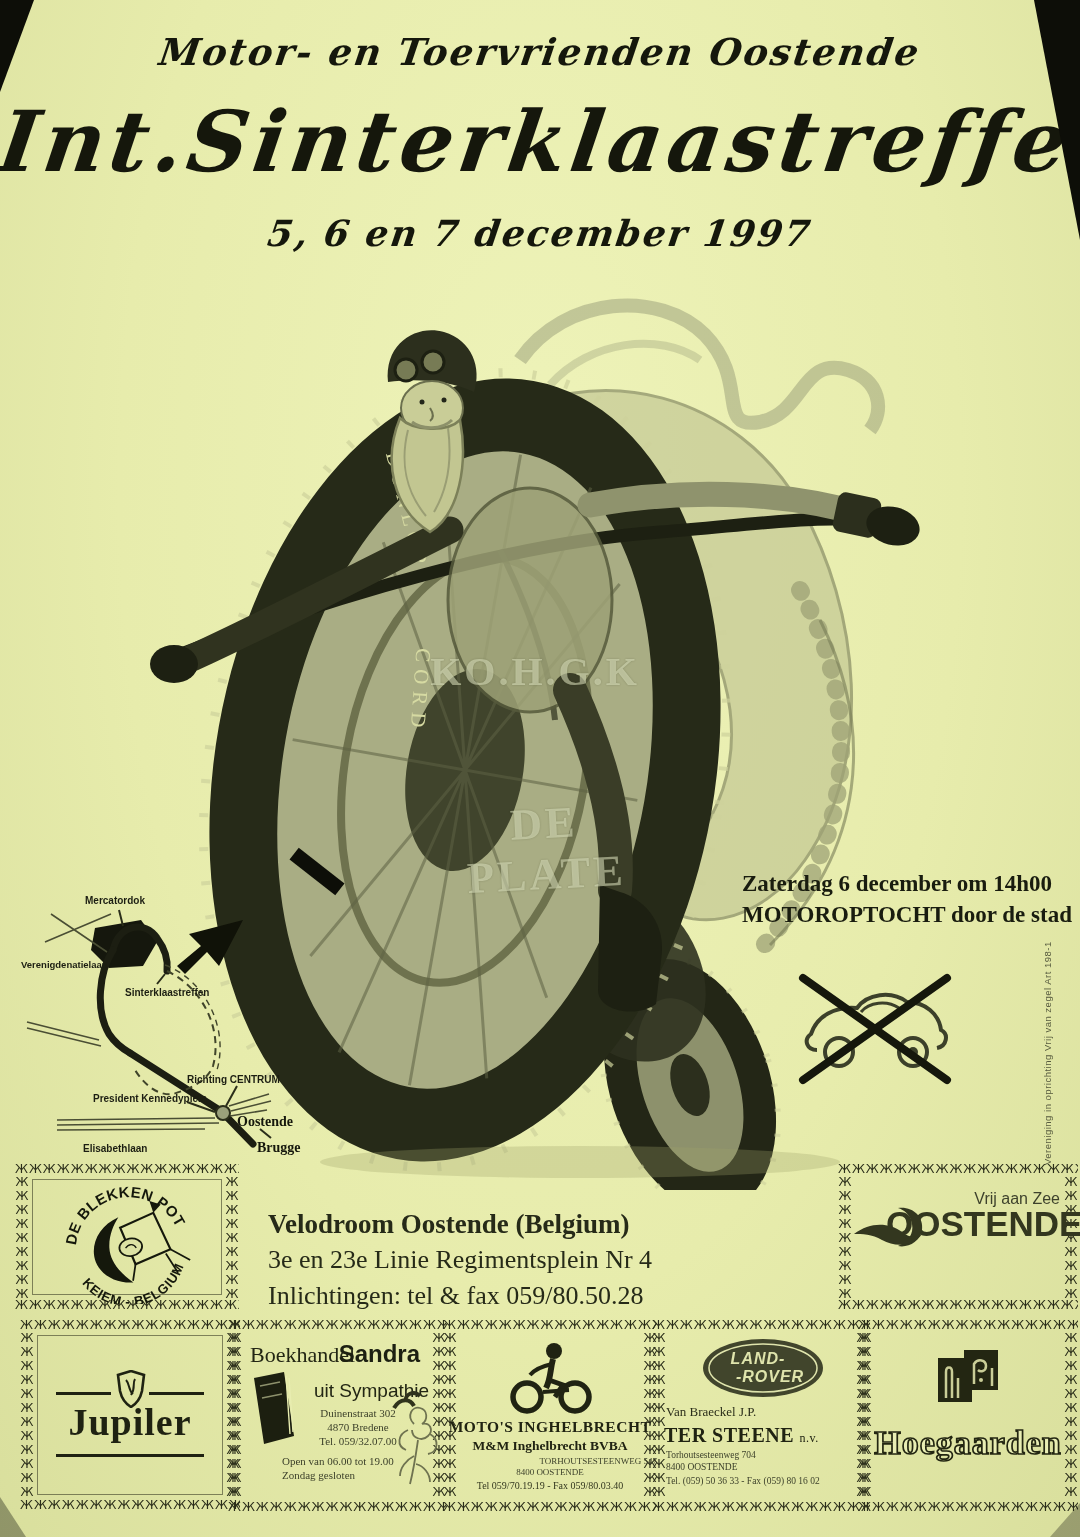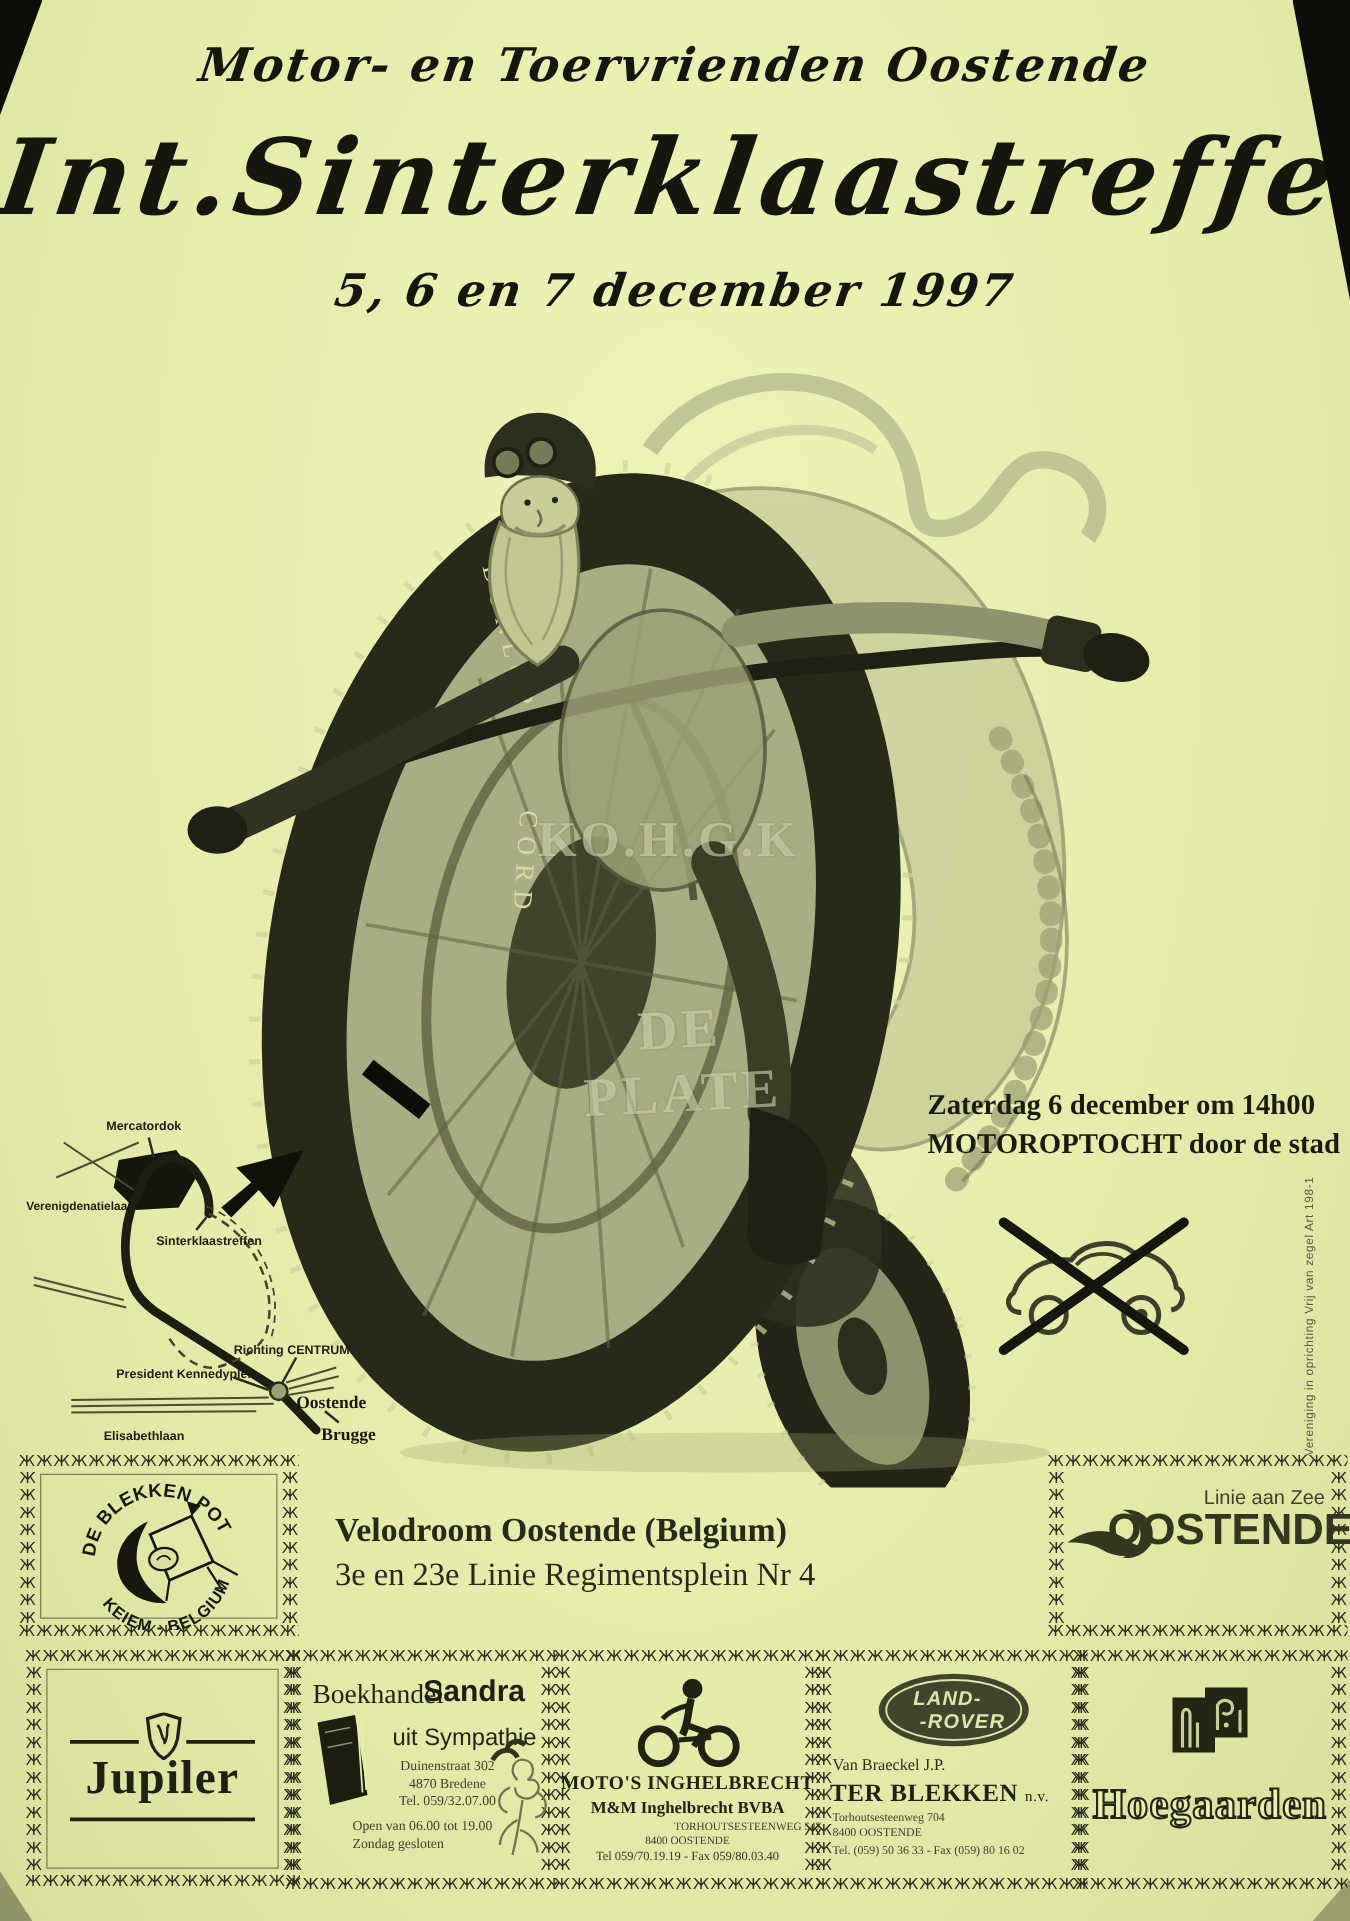--- a/index.html
+++ b/index.html
@@ -196,28 +196,29 @@
         <text font-family="Liberation Sans" font-weight="bold" font-size="15" fill="#15180c" letter-spacing="1">
           <textPath href="#bp-bot" startOffset="50%" text-anchor="middle">KEIEM - BELGIUM</textPath>
         </text>
       </g>
     </svg>
   </div>
 
   <div class="abs venue">
     <div class="v1">Velodroom Oostende (Belgium)</div>
     <div>3e en 23e Linie Regimentsplein Nr 4</div>
+    <div>Inlichtingen: tel &amp; fax 059/80.50.28</div>
   </div>
 
   <div class="sbox" style="left:838px; top:1162px; width:240px; height:150px;">
     <div class="chain chain-h t">ЖЖЖЖЖЖЖЖЖЖЖЖЖЖЖЖЖЖЖЖЖЖЖЖЖЖЖЖЖЖЖЖЖЖЖЖЖЖЖЖЖЖЖЖЖЖЖЖЖЖЖЖЖЖЖЖЖЖЖЖЖЖЖЖЖЖЖЖЖЖЖЖЖЖЖЖЖЖЖЖЖЖЖЖЖЖЖЖЖЖЖЖЖЖЖЖЖЖЖЖЖЖЖЖЖЖЖЖЖЖЖЖЖЖЖЖЖЖЖЖЖЖЖЖЖЖЖЖЖЖЖЖЖЖЖЖЖЖЖЖЖЖЖЖЖЖЖЖЖЖЖЖЖЖЖЖЖЖЖЖ</div>
     <div class="chain chain-h b">ЖЖЖЖЖЖЖЖЖЖЖЖЖЖЖЖЖЖЖЖЖЖЖЖЖЖЖЖЖЖЖЖЖЖЖЖЖЖЖЖЖЖЖЖЖЖЖЖЖЖЖЖЖЖЖЖЖЖЖЖЖЖЖЖЖЖЖЖЖЖЖЖЖЖЖЖЖЖЖЖЖЖЖЖЖЖЖЖЖЖЖЖЖЖЖЖЖЖЖЖЖЖЖЖЖЖЖЖЖЖЖЖЖЖЖЖЖЖЖЖЖЖЖЖЖЖЖЖЖЖЖЖЖЖЖЖЖЖЖЖЖЖЖЖЖЖЖЖЖЖЖЖЖЖЖЖЖЖЖЖ</div>
     <div class="chain chain-v l">ЖЖЖЖЖЖЖЖЖЖЖЖЖЖЖЖЖЖЖЖЖЖЖЖЖЖЖЖЖЖЖЖЖЖЖЖЖЖЖЖЖЖЖЖЖЖЖЖЖЖЖЖЖЖЖЖЖЖЖЖЖЖЖЖЖЖЖЖЖЖЖЖЖЖЖЖЖЖЖЖЖЖЖЖЖЖЖЖЖЖЖЖЖЖЖЖЖЖЖЖЖЖЖЖЖЖЖЖЖЖЖЖЖЖЖЖЖЖЖЖЖЖЖЖЖЖЖЖЖЖЖЖЖЖЖЖЖЖЖЖЖЖЖЖЖЖЖЖЖЖЖЖЖЖЖЖЖЖЖЖ</div>
     <div class="chain chain-v r">ЖЖЖЖЖЖЖЖЖЖЖЖЖЖЖЖЖЖЖЖЖЖЖЖЖЖЖЖЖЖЖЖЖЖЖЖЖЖЖЖЖЖЖЖЖЖЖЖЖЖЖЖЖЖЖЖЖЖЖЖЖЖЖЖЖЖЖЖЖЖЖЖЖЖЖЖЖЖЖЖЖЖЖЖЖЖЖЖЖЖЖЖЖЖЖЖЖЖЖЖЖЖЖЖЖЖЖЖЖЖЖЖЖЖЖЖЖЖЖЖЖЖЖЖЖЖЖЖЖЖЖЖЖЖЖЖЖЖЖЖЖЖЖЖЖЖЖЖЖЖЖЖЖЖЖЖЖЖЖЖ</div>
-    <div class="oo-tag">Linie aan Zee</div>
+    <div class="oo-tag">Vrij aan Zee</div>
     <div class="oo-name">OOSTENDE</div>
     <svg class="abs" style="left:14px; top:42px;" width="80" height="48" viewBox="0 0 80 48">
       <path d="M46,4 C60,2 72,12 70,26 C68,38 56,44 46,42 C56,38 62,30 60,20 C58,10 52,6 46,4 Z" fill="#33371f"></path>
       <path d="M2,30 C18,18 36,18 50,28 C58,34 64,34 70,30 C62,42 44,44 30,36 C20,30 10,30 2,30 Z" fill="#33371f"></path>
     </svg>
   </div>
 
   <div class="sbox" style="left:20px; top:1318px; width:220px; height:194px;">
     <div class="chain chain-h t">ЖЖЖЖЖЖЖЖЖЖЖЖЖЖЖЖЖЖЖЖЖЖЖЖЖЖЖЖЖЖЖЖЖЖЖЖЖЖЖЖЖЖЖЖЖЖЖЖЖЖЖЖЖЖЖЖЖЖЖЖЖЖЖЖЖЖЖЖЖЖЖЖЖЖЖЖЖЖЖЖЖЖЖЖЖЖЖЖЖЖЖЖЖЖЖЖЖЖЖЖЖЖЖЖЖЖЖЖЖЖЖЖЖЖЖЖЖЖЖЖЖЖЖЖЖЖЖЖЖЖЖЖЖЖЖЖЖЖЖЖЖЖЖЖЖЖЖЖЖЖЖЖЖЖЖЖЖЖЖЖ</div>
     <div class="chain chain-h b">ЖЖЖЖЖЖЖЖЖЖЖЖЖЖЖЖЖЖЖЖЖЖЖЖЖЖЖЖЖЖЖЖЖЖЖЖЖЖЖЖЖЖЖЖЖЖЖЖЖЖЖЖЖЖЖЖЖЖЖЖЖЖЖЖЖЖЖЖЖЖЖЖЖЖЖЖЖЖЖЖЖЖЖЖЖЖЖЖЖЖЖЖЖЖЖЖЖЖЖЖЖЖЖЖЖЖЖЖЖЖЖЖЖЖЖЖЖЖЖЖЖЖЖЖЖЖЖЖЖЖЖЖЖЖЖЖЖЖЖЖЖЖЖЖЖЖЖЖЖЖЖЖЖЖЖЖЖЖЖЖ</div>
@@ -291,21 +292,21 @@
     <div class="chain chain-v l">ЖЖЖЖЖЖЖЖЖЖЖЖЖЖЖЖЖЖЖЖЖЖЖЖЖЖЖЖЖЖЖЖЖЖЖЖЖЖЖЖЖЖЖЖЖЖЖЖЖЖЖЖЖЖЖЖЖЖЖЖЖЖЖЖЖЖЖЖЖЖЖЖЖЖЖЖЖЖЖЖЖЖЖЖЖЖЖЖЖЖЖЖЖЖЖЖЖЖЖЖЖЖЖЖЖЖЖЖЖЖЖЖЖЖЖЖЖЖЖЖЖЖЖЖЖЖЖЖЖЖЖЖЖЖЖЖЖЖЖЖЖЖЖЖЖЖЖЖЖЖЖЖЖЖЖЖЖЖЖЖ</div>
     <div class="chain chain-v r">ЖЖЖЖЖЖЖЖЖЖЖЖЖЖЖЖЖЖЖЖЖЖЖЖЖЖЖЖЖЖЖЖЖЖЖЖЖЖЖЖЖЖЖЖЖЖЖЖЖЖЖЖЖЖЖЖЖЖЖЖЖЖЖЖЖЖЖЖЖЖЖЖЖЖЖЖЖЖЖЖЖЖЖЖЖЖЖЖЖЖЖЖЖЖЖЖЖЖЖЖЖЖЖЖЖЖЖЖЖЖЖЖЖЖЖЖЖЖЖЖЖЖЖЖЖЖЖЖЖЖЖЖЖЖЖЖЖЖЖЖЖЖЖЖЖЖЖЖЖЖЖЖЖЖЖЖЖЖЖЖ</div>
     <svg class="abs" style="left:48px; top:18px;" width="126" height="64" viewBox="0 0 126 64">
       <ellipse cx="63" cy="32" rx="60" ry="29" fill="#41452c"></ellipse>
       <ellipse cx="63" cy="32" rx="54" ry="24" fill="none" stroke="#dfe4ac" stroke-width="1.5"></ellipse>
       <text x="58" y="28" text-anchor="middle" font-family="Liberation Sans" font-style="italic" font-weight="bold" font-size="16" letter-spacing="1" fill="#dfe4ac">LAND-</text>
       <text x="70" y="46" text-anchor="middle" font-family="Liberation Sans" font-style="italic" font-weight="bold" font-size="16" letter-spacing="1" fill="#dfe4ac">-ROVER</text>
     </svg>
     <div class="lr-contact">Van Braeckel J.P.</div>
     <div class="lr-name">
-      <span>TER BLEKKEN</span>
+      <span>TER STEENE</span>
       <span class="lr-suffix">n.v.</span>
     </div>
     <div class="lr-small" style="top:132px;">Torhoutsesteenweg 704</div>
     <div class="lr-small" style="top:144px;">8400 OOSTENDE</div>
     <div class="lr-small" style="top:158px;">Tel. (059) 50 36 33 - Fax (059) 80 16 02</div>
   </div>
 
   <div class="sbox" style="left:858px; top:1318px; width:220px; height:196px;">
     <div class="chain chain-h t">ЖЖЖЖЖЖЖЖЖЖЖЖЖЖЖЖЖЖЖЖЖЖЖЖЖЖЖЖЖЖЖЖЖЖЖЖЖЖЖЖЖЖЖЖЖЖЖЖЖЖЖЖЖЖЖЖЖЖЖЖЖЖЖЖЖЖЖЖЖЖЖЖЖЖЖЖЖЖЖЖЖЖЖЖЖЖЖЖЖЖЖЖЖЖЖЖЖЖЖЖЖЖЖЖЖЖЖЖЖЖЖЖЖЖЖЖЖЖЖЖЖЖЖЖЖЖЖЖЖЖЖЖЖЖЖЖЖЖЖЖЖЖЖЖЖЖЖЖЖЖЖЖЖЖЖЖЖЖЖЖ</div>
     <div class="chain chain-h b">ЖЖЖЖЖЖЖЖЖЖЖЖЖЖЖЖЖЖЖЖЖЖЖЖЖЖЖЖЖЖЖЖЖЖЖЖЖЖЖЖЖЖЖЖЖЖЖЖЖЖЖЖЖЖЖЖЖЖЖЖЖЖЖЖЖЖЖЖЖЖЖЖЖЖЖЖЖЖЖЖЖЖЖЖЖЖЖЖЖЖЖЖЖЖЖЖЖЖЖЖЖЖЖЖЖЖЖЖЖЖЖЖЖЖЖЖЖЖЖЖЖЖЖЖЖЖЖЖЖЖЖЖЖЖЖЖЖЖЖЖЖЖЖЖЖЖЖЖЖЖЖЖЖЖЖЖЖЖЖЖ</div>

